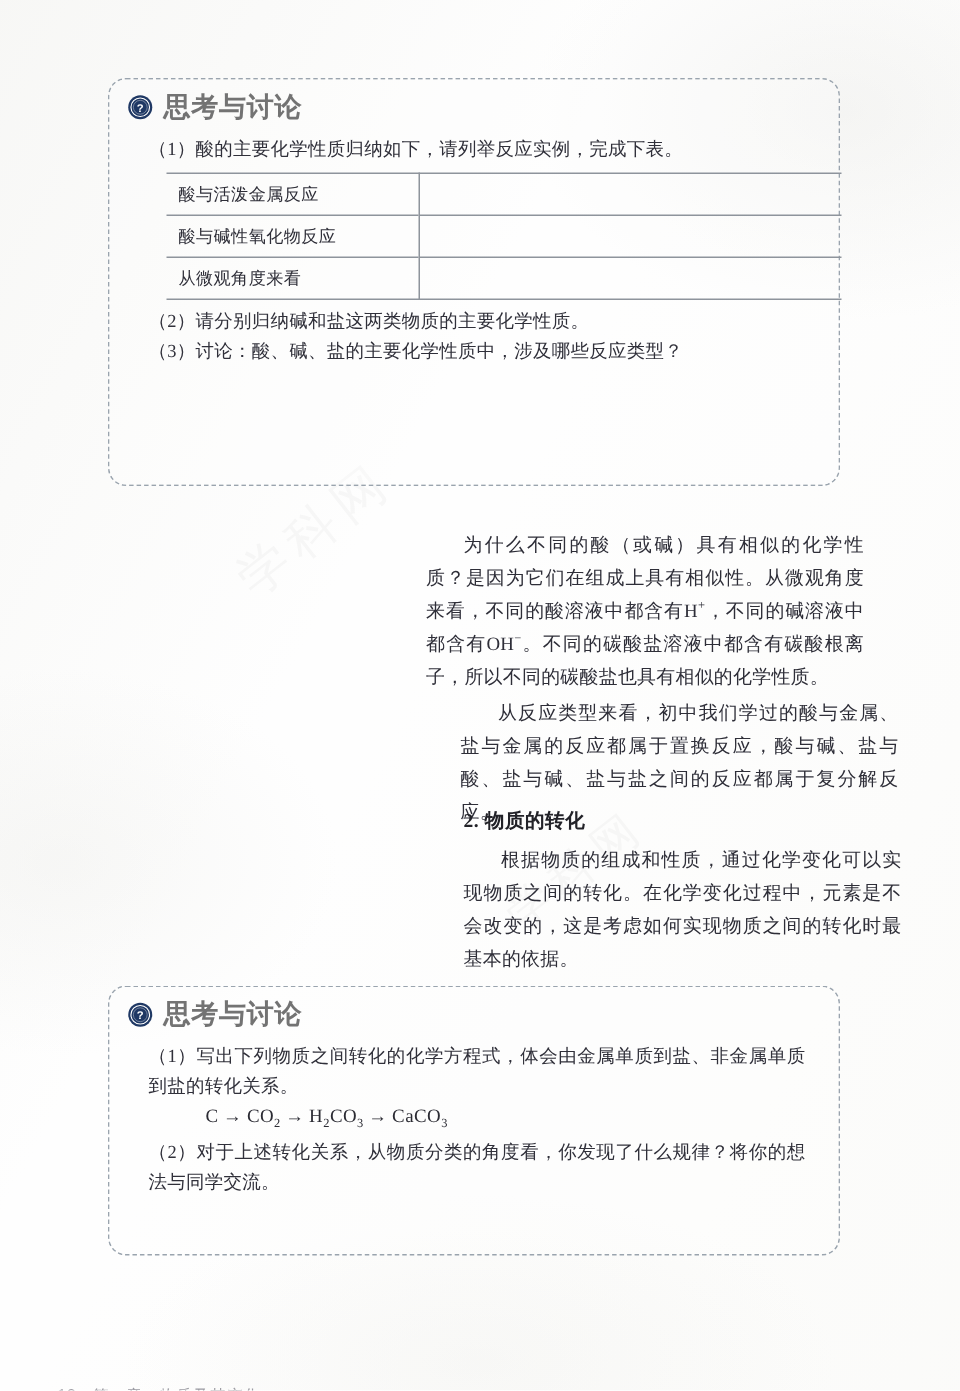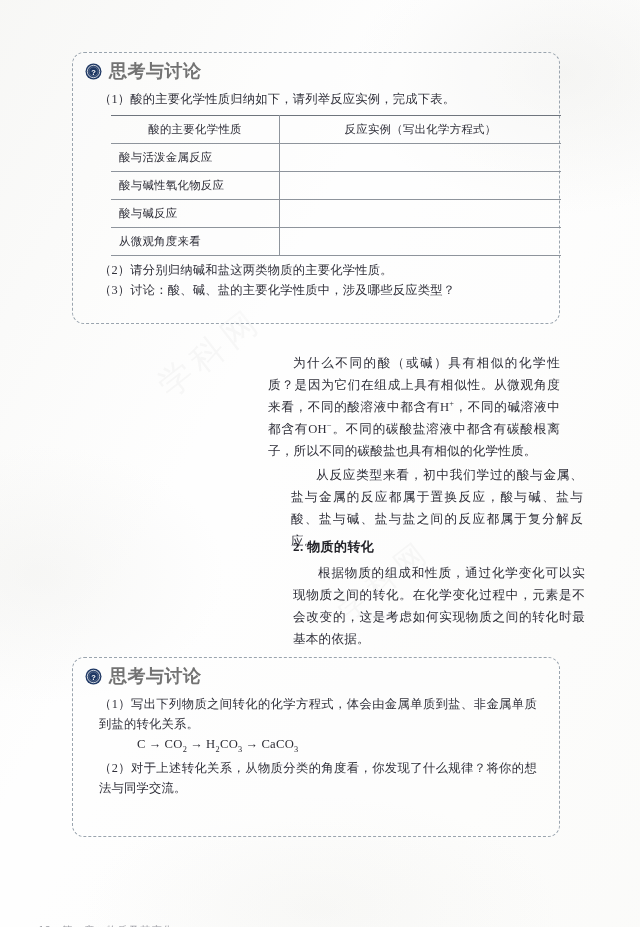--- a/index.html
+++ b/index.html
@@ -134,21 +134,21 @@
   table.props tr.hdr td {
     border-top: 1px solid #6f757d;
   }
   table.props tr.hdr td.col-a {
     text-align: center;
   }
 
   
   .body-col {
     position: absolute;
-    left: 268px;
+    left: 284px;
     width: 292px;
   }
   .body-p {
     font-size: 12.6px;
     line-height: 22px;
     text-align: justify;
     text-justify: inter-ideograph;
     letter-spacing: 0.2px;
     color: #2e2e38;
     margin: 0;
@@ -213,37 +213,29 @@
         <text x="17" y="23" text-anchor="middle" font-family="Liberation Sans, sans-serif" font-size="15" font-weight="bold" fill="#ffffff">?</text>
       </svg>
       <span class="box-title">思考与讨论</span>
     </div>
 
     <div class="box-body">
       <div class="q-line">（1）酸的主要化学性质归纳如下，请列举反应实例，完成下表。</div>
 
       <table class="props">
         <tbody>
-            <tr class="hdr">
-          <td class="col-a">酸的主要化学性质</td>
-          <td class="col-b">反应实例（写出化学方程式）</td>
-        </tr>
         <tr>
           <td class="col-a">酸与活泼金属反应</td>
           <td class="col-b"></td>
         </tr>
         <tr>
           <td class="col-a">酸与碱性氧化物反应</td>
           <td class="col-b"></td>
         </tr>
         <tr>
-          <td class="col-a">酸与碱反应</td>
-          <td class="col-b"></td>
-        </tr>
-        <tr>
           <td class="col-a">从微观角度来看</td>
           <td class="col-b"></td>
         </tr>
       </tbody>
         </table>
 
       <div class="q-line">（2）请分别归纳碱和盐这两类物质的主要化学性质。</div>
       <div class="q-line">（3）讨论：酸、碱、盐的主要化学性质中，涉及哪些反应类型？</div>
     </div>
   </section>

